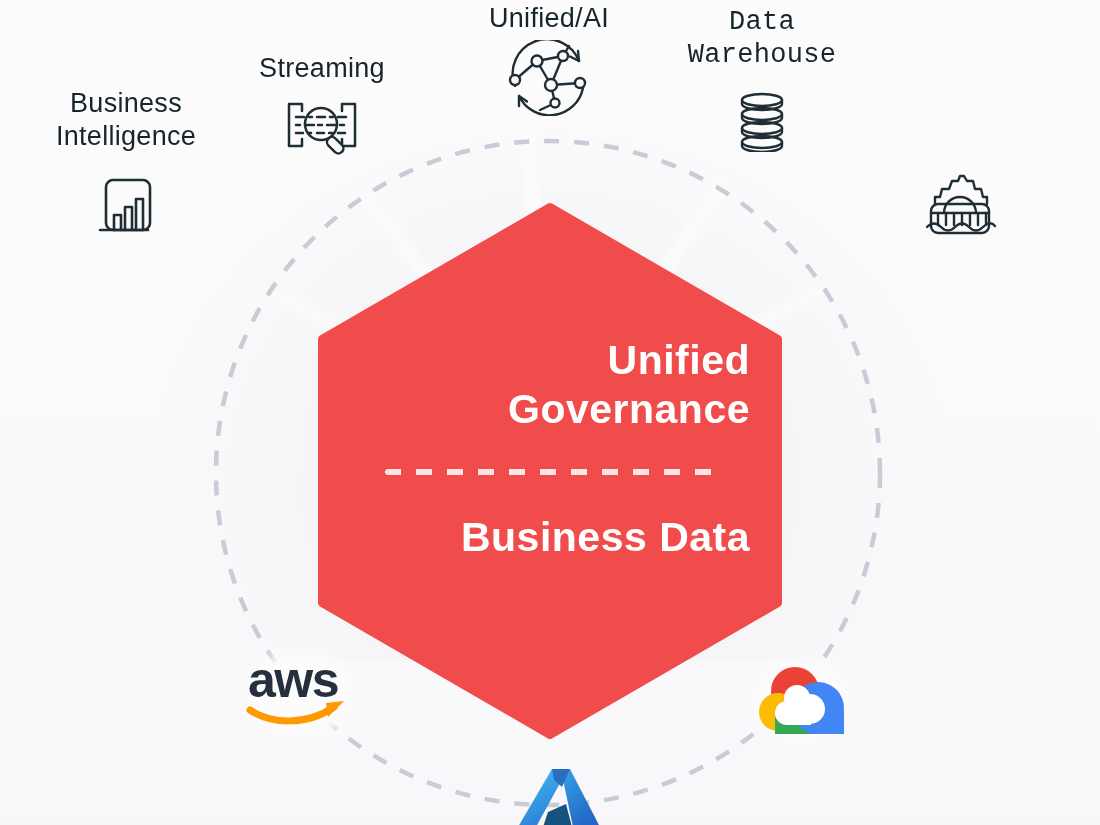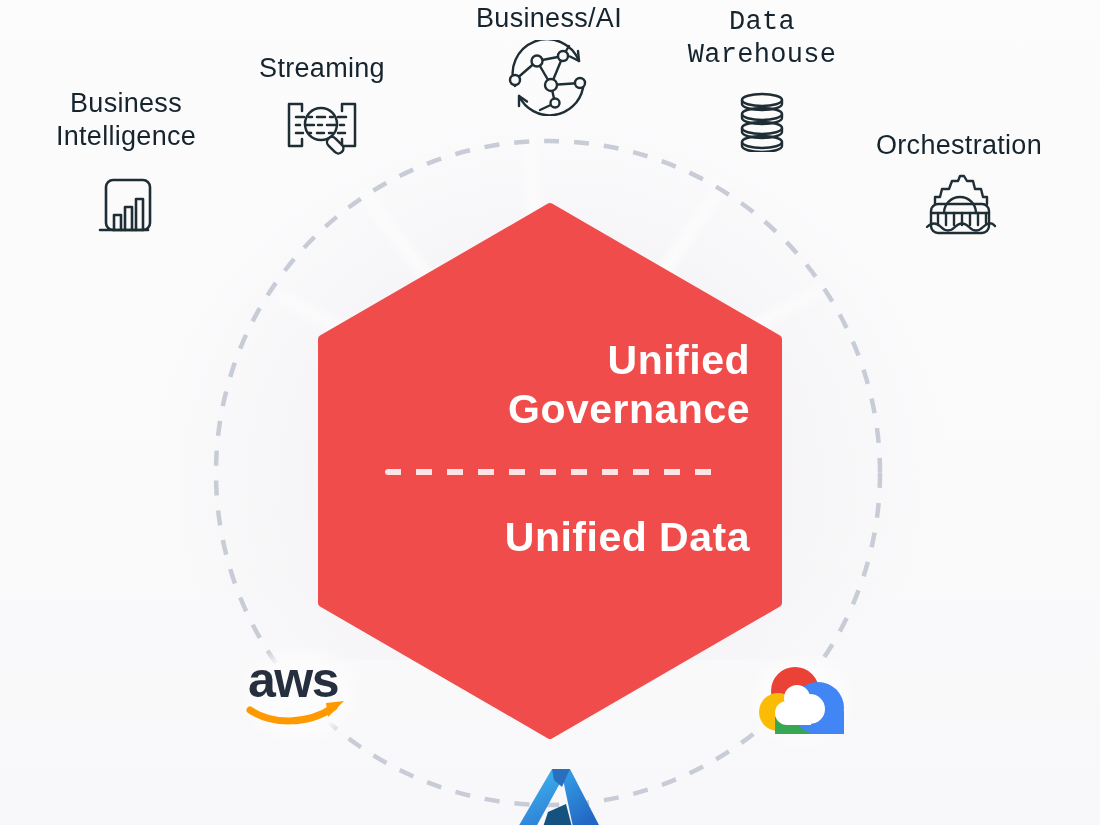--- a/index.html
+++ b/index.html
@@ -58,29 +58,28 @@
   <div class="ray ray5"></div>
 
   <svg class="layer" width="1100" height="825" viewBox="0 0 1100 825">
     <circle cx="548" cy="473" r="332" fill="none" stroke="#c7ccd6" stroke-width="4.5" stroke-dasharray="15 15"></circle>
     <polygon points="550,207 778,339 778,603 550,735 322,603 322,339" fill="#f04c4b" stroke="#f04c4b" stroke-width="8" stroke-linejoin="round"></polygon>
   </svg>
 
   <div class="hex-text hex-title-top">Unified
 Governance</div>
   <div class="hex-divider"></div>
-  <div class="hex-text hex-title-bottom">Unified Data</div>
+  <div class="hex-text hex-title-bottom">Business Data</div>
 
   <div class="cat-label" style="left:16px; top:87px; width:220px;">Business
 Intelligence</div>
   <div class="cat-label" style="left:222px; top:52px; width:200px;">Streaming</div>
-  <div class="cat-label" style="left:449px; top:2px; width:200px;">Business/AI</div>
+  <div class="cat-label" style="left:449px; top:2px; width:200px;">Unified/AI</div>
   <div class="cat-label" style="left:662px; top:6px; width:200px;font-family:Liberation Mono, monospace;">Data
 Warehouse</div>
-  <div class="cat-label" style="left:849px; top:129px; width:220px;">Orchestration</div>
 
   <div class="cat-icon" style="left:97px; top:175px;">
     <svg width="58" height="62" viewBox="0 0 58 62" fill="none" stroke="#1f2d35" stroke-width="2.6" stroke-linecap="round" stroke-linejoin="round">
       <rect x="9" y="5" width="44" height="50" rx="7"></rect>
       <path d="M3 55 H51"></path>
       <path d="M17 55 V40 H24 V55"></path>
       <path d="M28 55 V32 H35 V55"></path>
       <path d="M39 55 V24 H46 V55"></path>
     </svg>
   </div>

